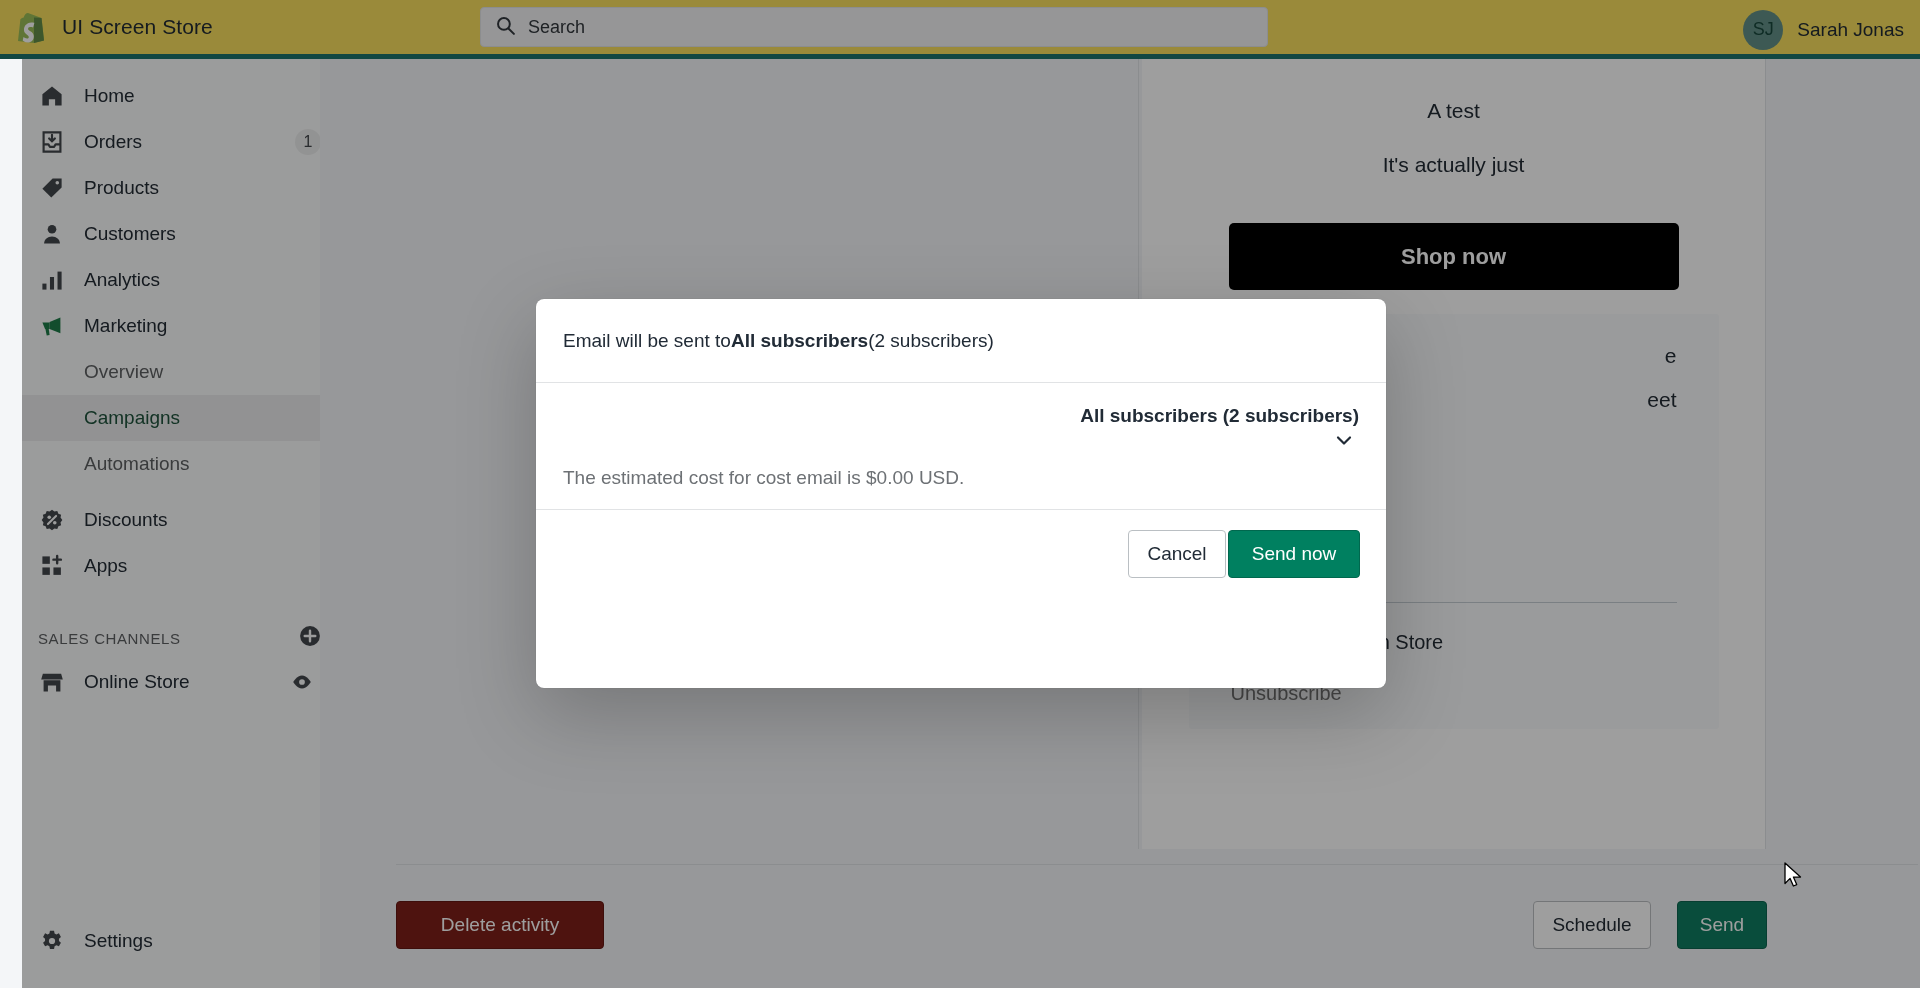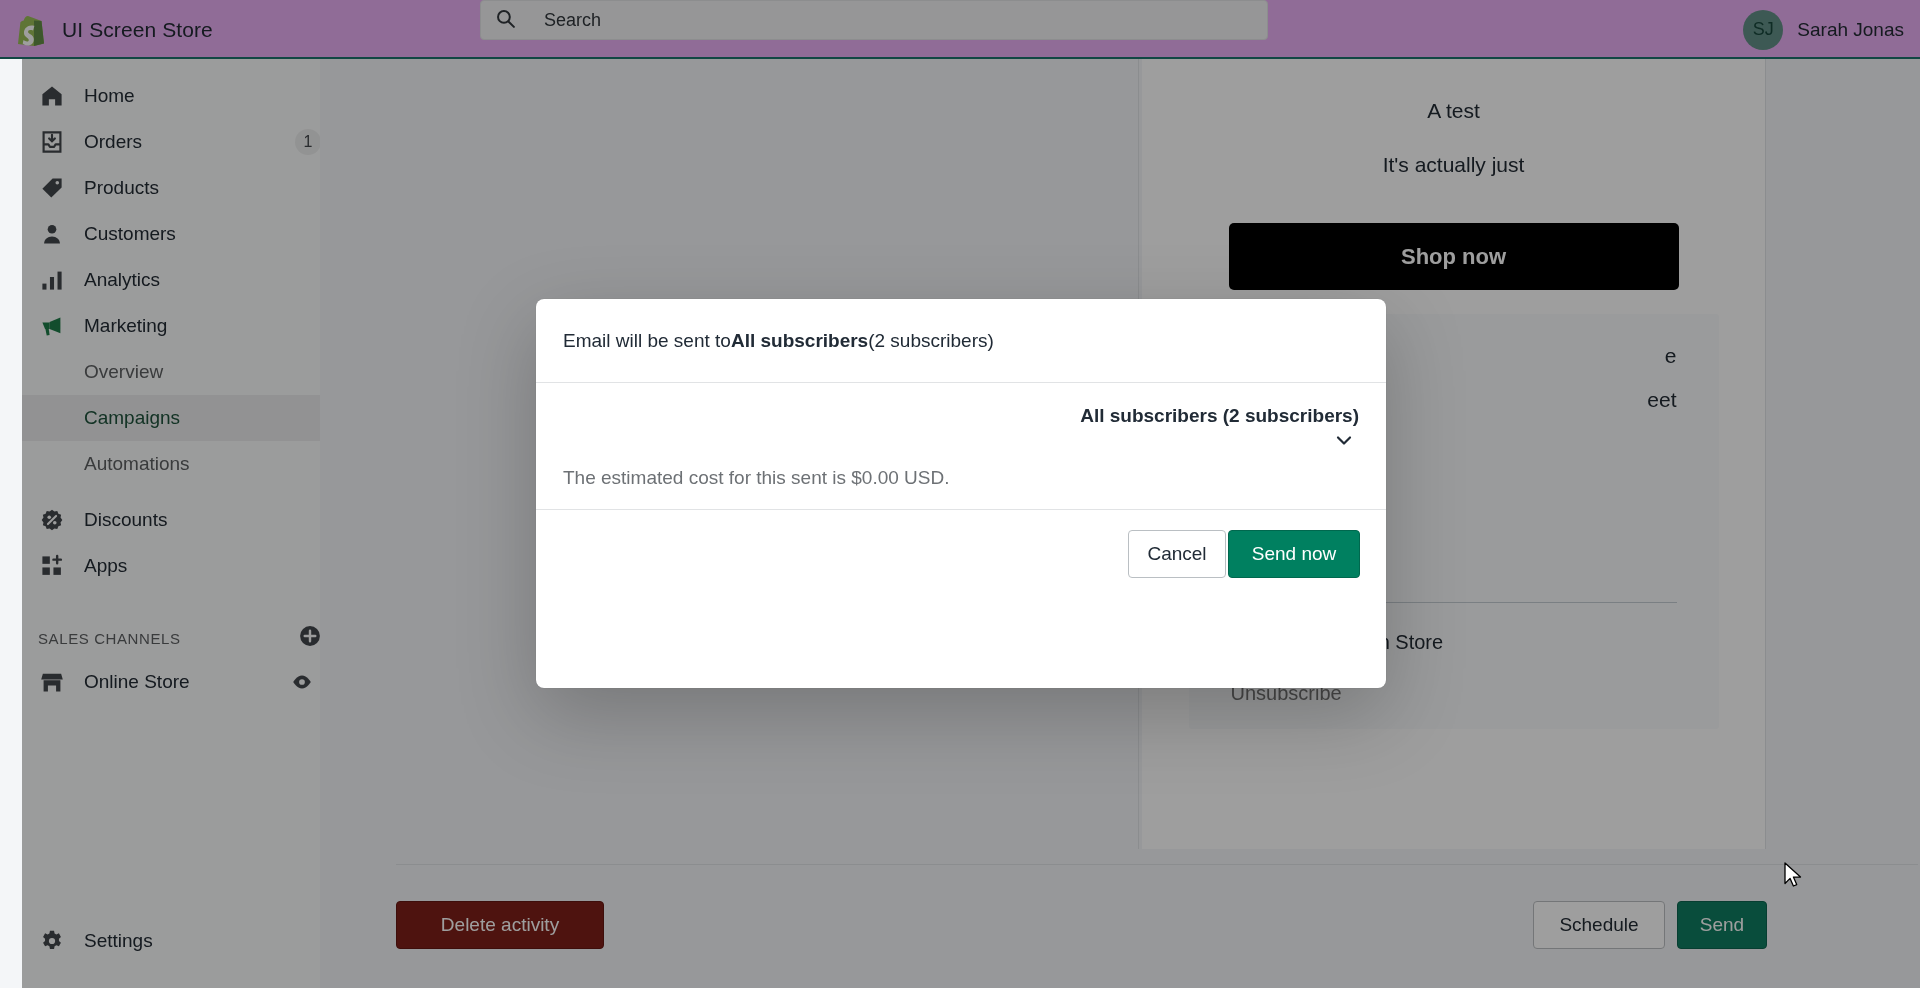--- a/index.html
+++ b/index.html
@@ -20,41 +20,41 @@
   .dimmed {
     position: absolute;
     inset: 0;
     filter: brightness(0.62) saturate(0.85);
   }
 
   
   .topbar {
     position: absolute; top: 0; left: 0;
     width: 1920px; height: 59px;
-    background: #f0abfc;
-    border-bottom: 2px solid #0f766e;
-    display: flex; align-items: flex-start;
+    background: #fde047;
+    border-bottom: 5px solid #0f766e;
+    display: flex; align-items: center;
   }
   .brand {
     width: 320px; height: 59px;
     display: flex; align-items: center; gap: 16px;
     padding-left: 16px;
   }
   .brand-logo { width: 30px; height: 32px; flex: none; }
   .brand-name {
     font-size: 21px; color: #212b36; font-weight: 400;
     letter-spacing: .1px;
   }
   .searchwrap {
     flex: none; width: 788px; margin-left: 160px;
   }
   .searchbox {
     height: 40px; background: #f1f2f4;
     border: 1px solid #e1e3e5; border-radius: 4px;
-    display: flex; align-items: center; gap: 28px;
+    display: flex; align-items: center; gap: 12px;
     padding: 0 14px;
   }
   .searchbox .ph { font-size: 18px; color: #31373d; }
 
   .userwrap {
     position: absolute; right: 0; top: 0;
     height: 59px; display: flex; align-items: center; gap: 14px;
     padding-right: 16px;
   }
   .avatar {
@@ -160,21 +160,21 @@
     border: 1px solid transparent;
   }
   .btn-delete {
     position: absolute; left: 76px; top: 52px;
     width: 208px; height: 48px;
     background: #8c1b13; color: #ffffff;
     border: 1px solid #6f140e;
   }
   .btn-schedule {
     position: absolute; left: 1213px; top: 52px;
-    width: 132px; height: 48px;
+    width: 118px; height: 48px;
     background: #ffffff; color: #212b36;
     border: 1px solid #babfc3;
   }
   .btn-send {
     position: absolute; left: 1357px; top: 52px;
     width: 90px; height: 48px;
     background: #008060; color: #ffffff;
     border: 1px solid #00684e;
   }
 
@@ -445,21 +445,21 @@
 
     <div class="m-sect2">
       <div class="m-row">
         <span class="t">All subscribers (2 subscribers)</span>
         <span class="m-chev">
           <svg width="24" height="24" viewBox="0 0 24 24">
             <path d="M6 9.5l6 6 6-6" fill="none" stroke="#212b36" stroke-width="2.2" stroke-linecap="round" stroke-linejoin="round"></path>
           </svg>
         </span>
       </div>
-      <div class="m-cost">The estimated cost for this sent is $0.00 USD.</div>
+      <div class="m-cost">The estimated cost for cost email is $0.00 USD.</div>
     </div>
 
     <div class="m-foot">
       <div class="btn m-cancel">Cancel</div>
       <div class="btn m-send">Send now</div>
     </div>
   </div>
 
   <span class="cursor">
     <svg width="20" height="28" viewBox="0 0 20 28">

